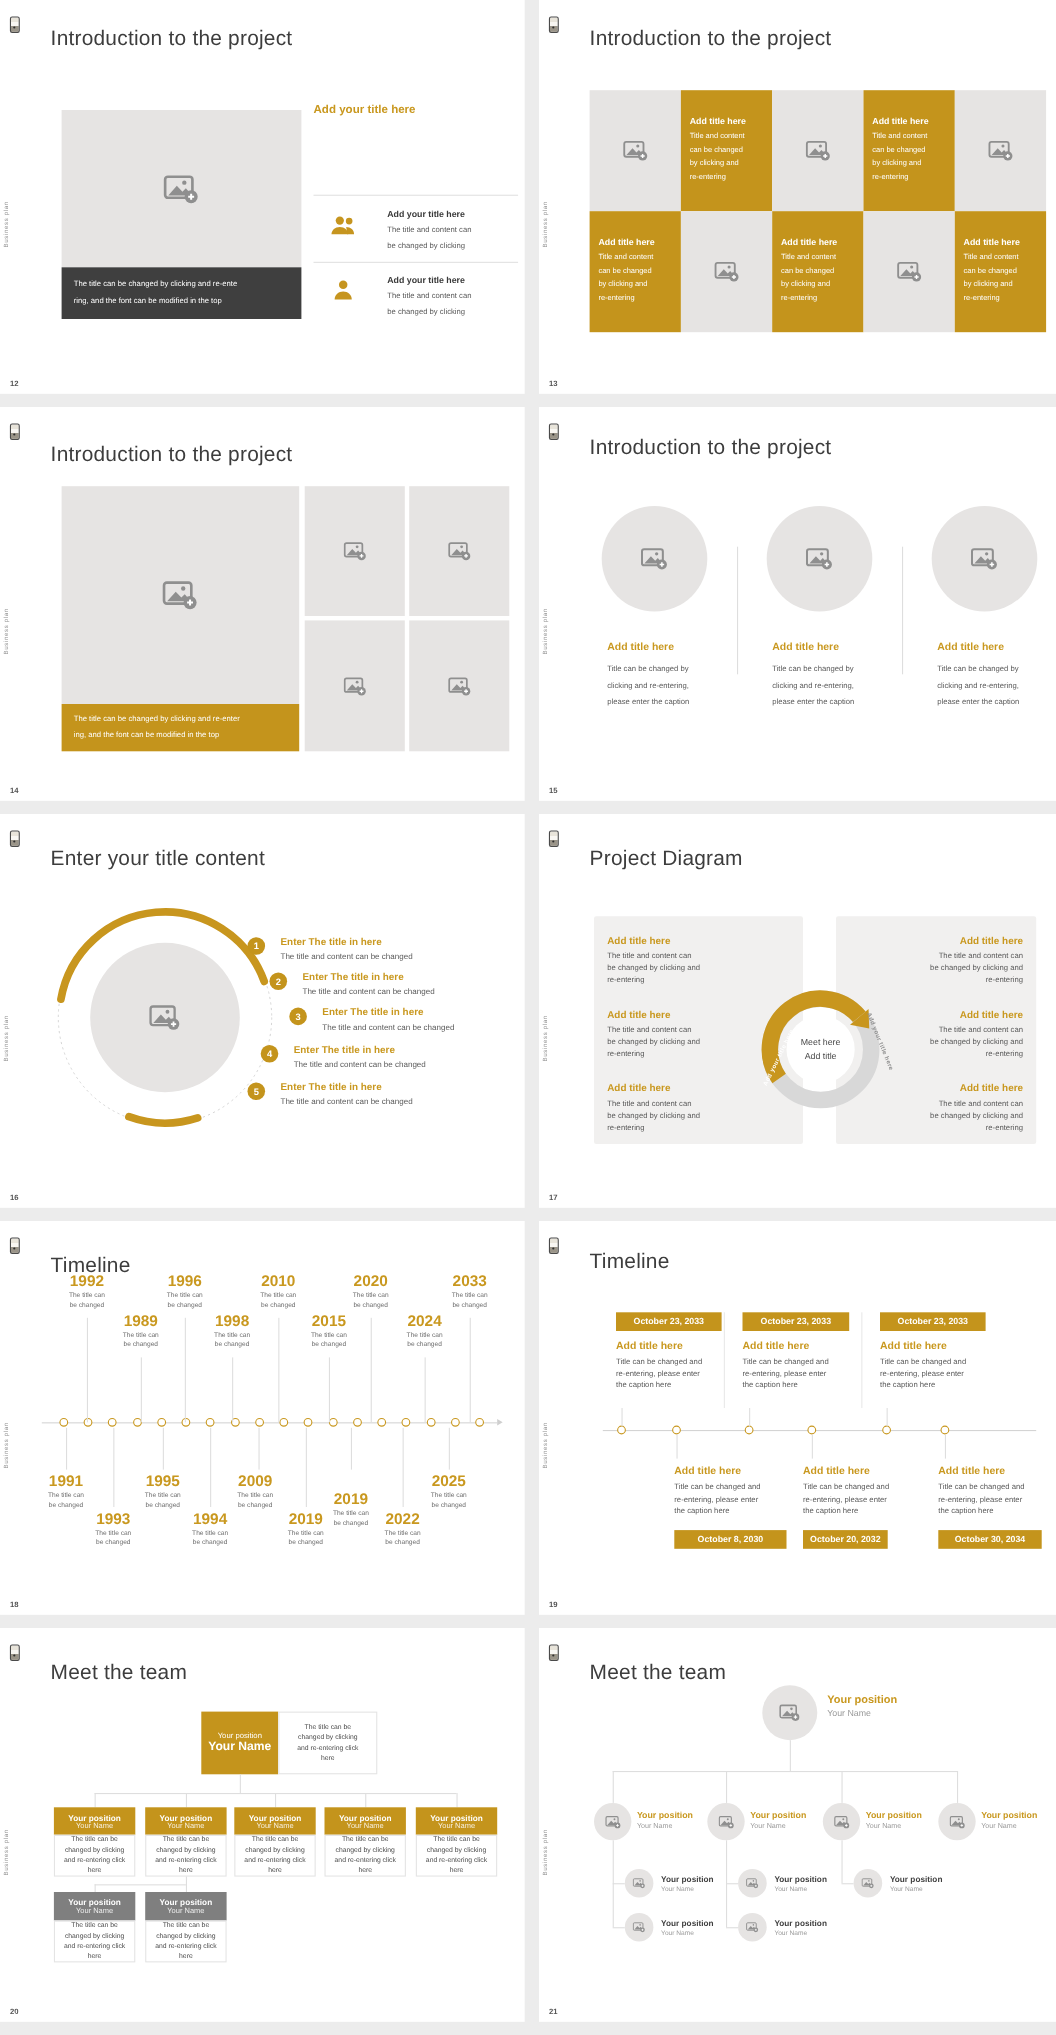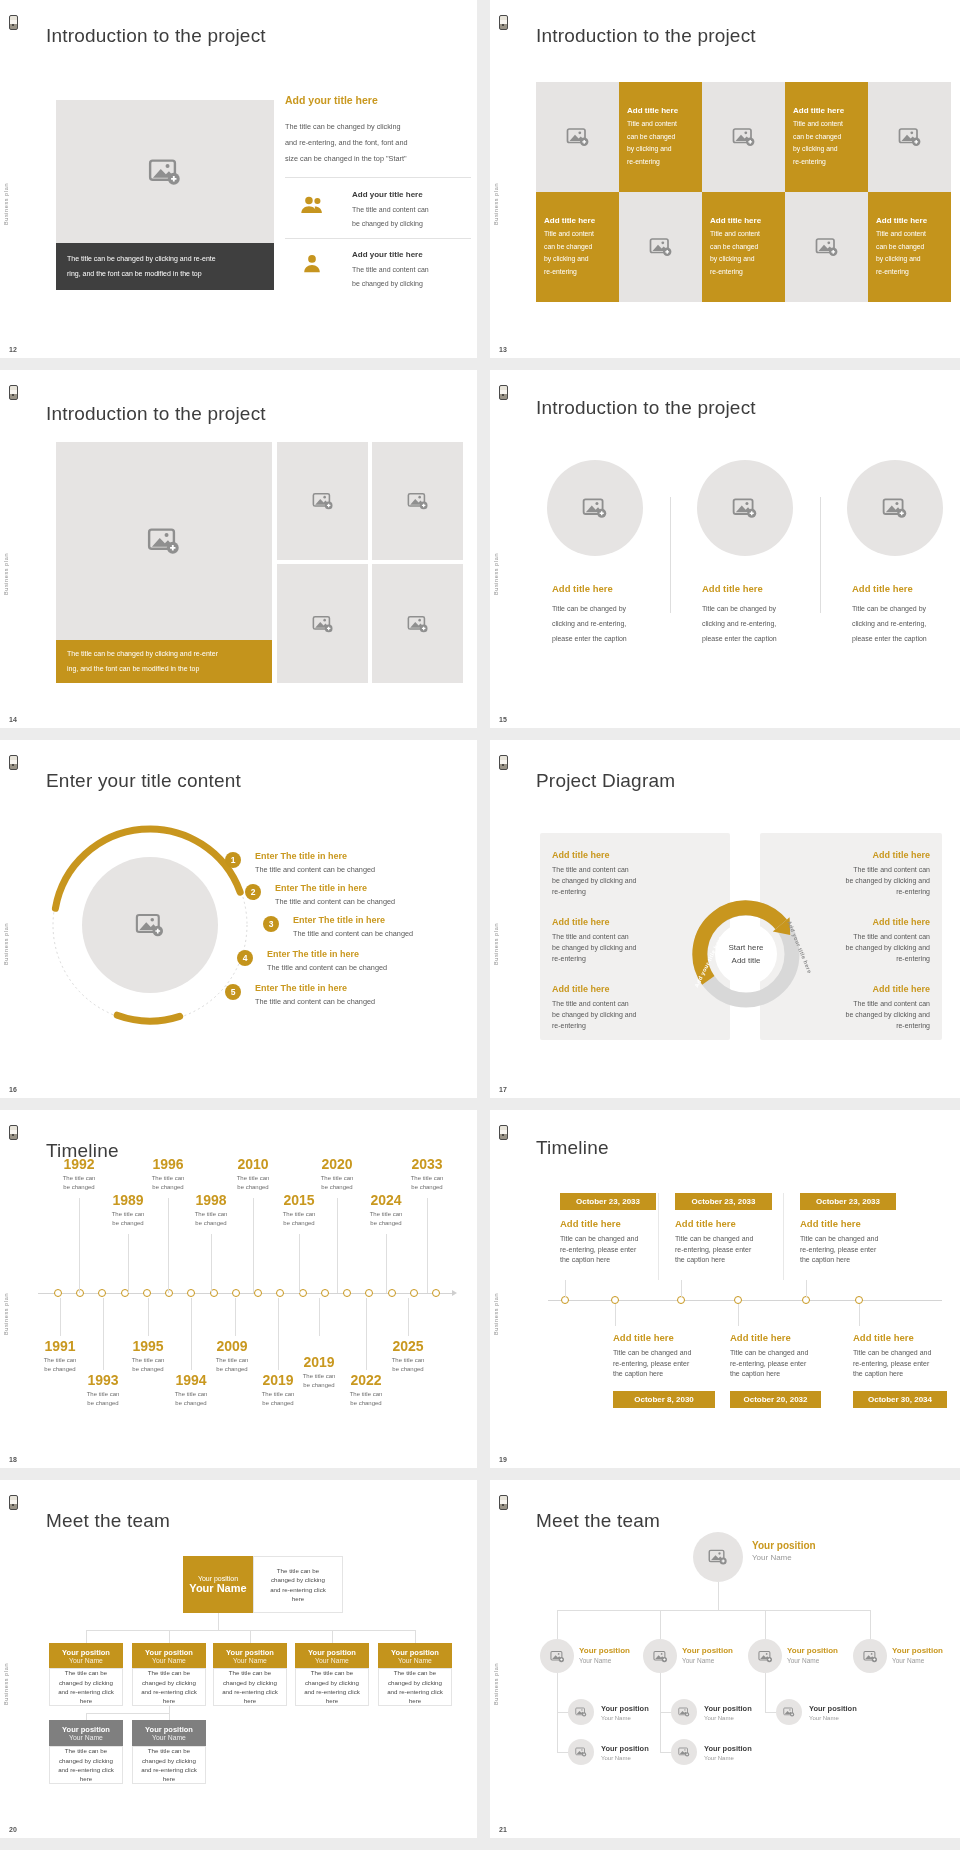--- a/index.html
+++ b/index.html
@@ -80,23 +80,20 @@
               <circle cx="13.8" cy="7.8" r="1.4" fill="#8f8f8f"></circle>
               <path d="M3.5 16 L9 9.8 L12.6 13.6 L14.8 11.4 L17.6 14.6 L17.6 16 Z" fill="#8f8f8f"></path>
               <circle cx="18.2" cy="16.8" r="4.2" fill="#8f8f8f"></circle>
               <path d="M18.2 14.9 v3.8 M16.3 16.8 h3.8" stroke="#fff" stroke-width="1.3" fill="none"></path>
             </svg>
           </span>
         </div>
       <div class="cap dark pre" style="left:56px;top:243px;width:218px;height:47px">The title can be changed by clicking and re-ente
 ring, and the font can be modified in the top</div>
       <div class="gh" style="left:285px;top:94px">Add your title here</div>
-      <div class="body pre" style="left:285px;top:119px;width:200px">The title can be changed by clicking
-and re-entering, and the font, font and
-size can be changed in the top "Start"</div>
       <div class="div-line" style="left:285px;top:177px;width:186px"></div>
       <span class="icon-people" style="left:300px;top:194px"><svg width="25" height="22" viewBox="0 0 28 24" fill="#C6951F">
             <circle cx="19.5" cy="7.5" r="3.4"></circle>
             <path d="M16.5 13.6c4.6 0 8 2.9 8 7.4h-7z"></path>
             <circle cx="10" cy="7" r="4.2"></circle>
             <path d="M1.5 21c0-4.5 3.7-7.6 8.5-7.6s8.5 3.1 8.5 7.6z"></path>
           </svg></span>
       <div class="it" style="left:352px;top:190px">Add your title here</div>
       <div class="itx pre" style="left:352px;top:203px">The title and content can
 be changed by clicking</div>
@@ -402,21 +399,21 @@
       <div class="itx pre rr" style="left:340px;top:258px;width:100px;line-height:11px">The title and content can
 be changed by clicking and
 re-entering</div>
 
       <svg width="130" height="130" style="position:absolute;left:191px;top:149px">
         <circle cx="65" cy="65" r="46" fill="none" stroke="#D8D8D8" stroke-width="15"></circle>
         <path d="M27.3 91.4 A46 46 0 0 1 100.2 35.4" fill="none" stroke="#C8961E" stroke-width="15"></path>
         <polygon points="108.6,28.3 91.8,42.5 109.2,46.1" fill="#C8961E"></polygon>
         <circle cx="65" cy="65" r="31" fill="#ffffff"></circle>
       </svg>
-      <div class="pre" style="position:absolute;left:216px;top:201px;width:80px;text-align:center;font-size:8px;line-height:13px;color:#4a4a4a">Start here
+      <div class="pre" style="position:absolute;left:216px;top:201px;width:80px;text-align:center;font-size:8px;line-height:13px;color:#4a4a4a">Meet here
 Add title</div>
       <div class="rot" style="left:206px;top:244px;transform:rotate(-64deg);transform-origin:0 50%;color:#fff">Add your title here</div>
       <div class="rot" style="left:299px;top:178px;transform:rotate(68deg);transform-origin:0 50%;color:#8f8f8f">Add your title here</div>
       <div class="snum">17</div>
     </div>
   </div>
 
   <div class="row" style="top:1110px">
     <div class="tile l">
       <div class="logo"></div>
@@ -604,21 +601,21 @@
 
       <div class="gh2" style="left:123px;top:222px;font-size:9.5px">Add title here</div>
       <div class="itx pre" style="left:123px;top:238px;line-height:10.5px">Title can be changed and
 re-entering, please enter
 the caption here</div>
       <div class="badge" style="left:123px;top:281px;width:102px">October 8, 2030</div>
       <div class="gh2" style="left:240px;top:222px;font-size:9.5px">Add title here</div>
       <div class="itx pre" style="left:240px;top:238px;line-height:10.5px">Title can be changed and
 re-entering, please enter
 the caption here</div>
-      <div class="badge" style="left:240px;top:281px;width:91px">October 20, 2032</div>
+      <div class="badge" style="left:240px;top:281px;width:77px">October 20, 2032</div>
       <div class="gh2" style="left:363px;top:222px;font-size:9.5px">Add title here</div>
       <div class="itx pre" style="left:363px;top:238px;line-height:10.5px">Title can be changed and
 re-entering, please enter
 the caption here</div>
       <div class="badge" style="left:363px;top:281px;width:94px">October 30, 2034</div>
       <div class="snum">19</div>
     </div>
   </div>
 
   <div class="row" style="top:1480px">

